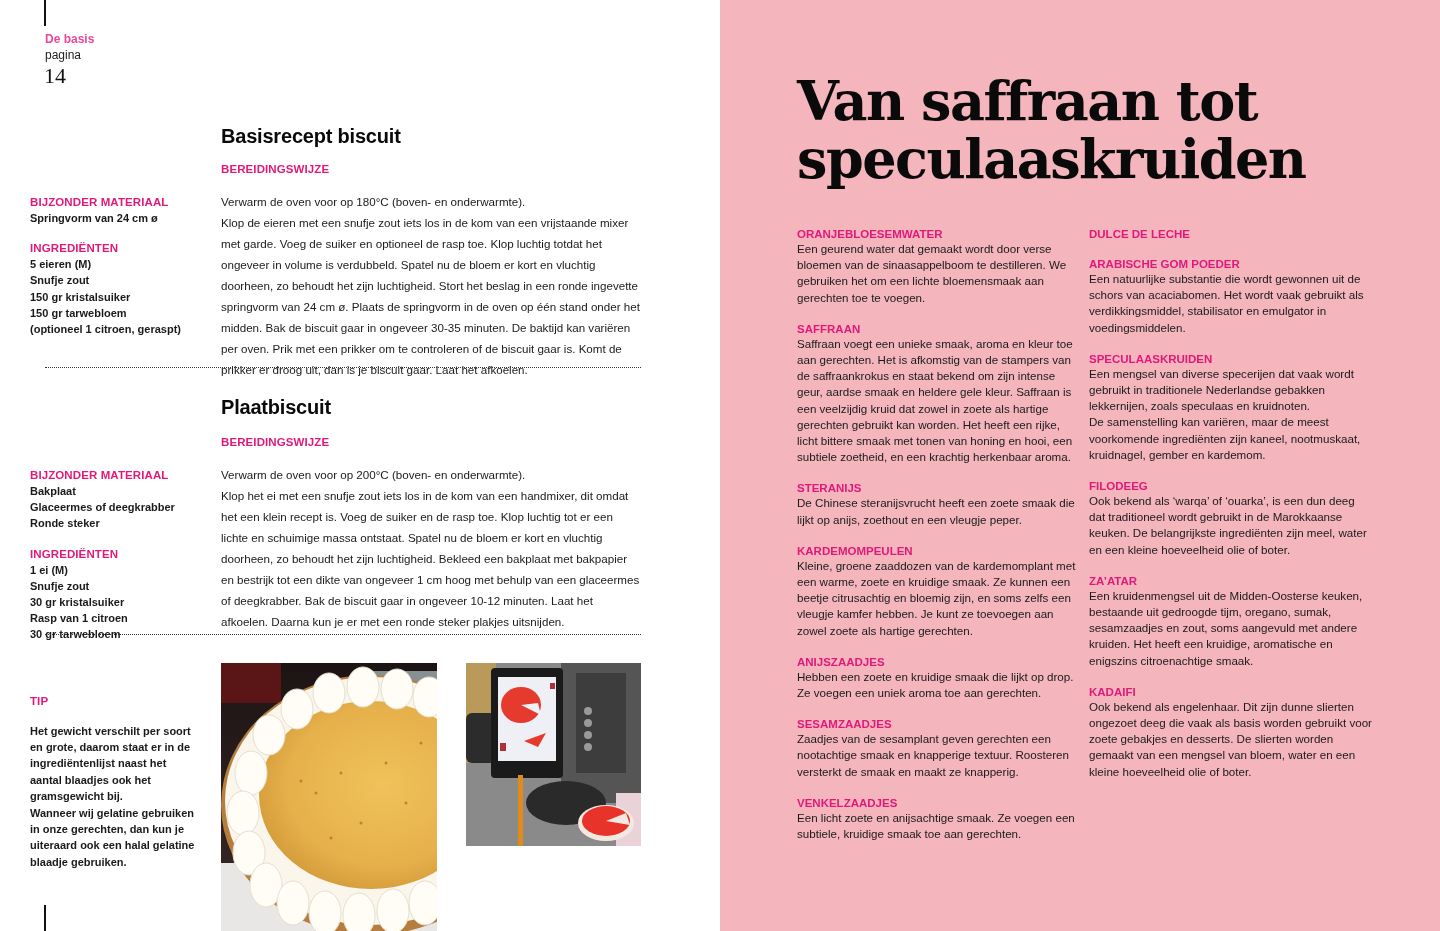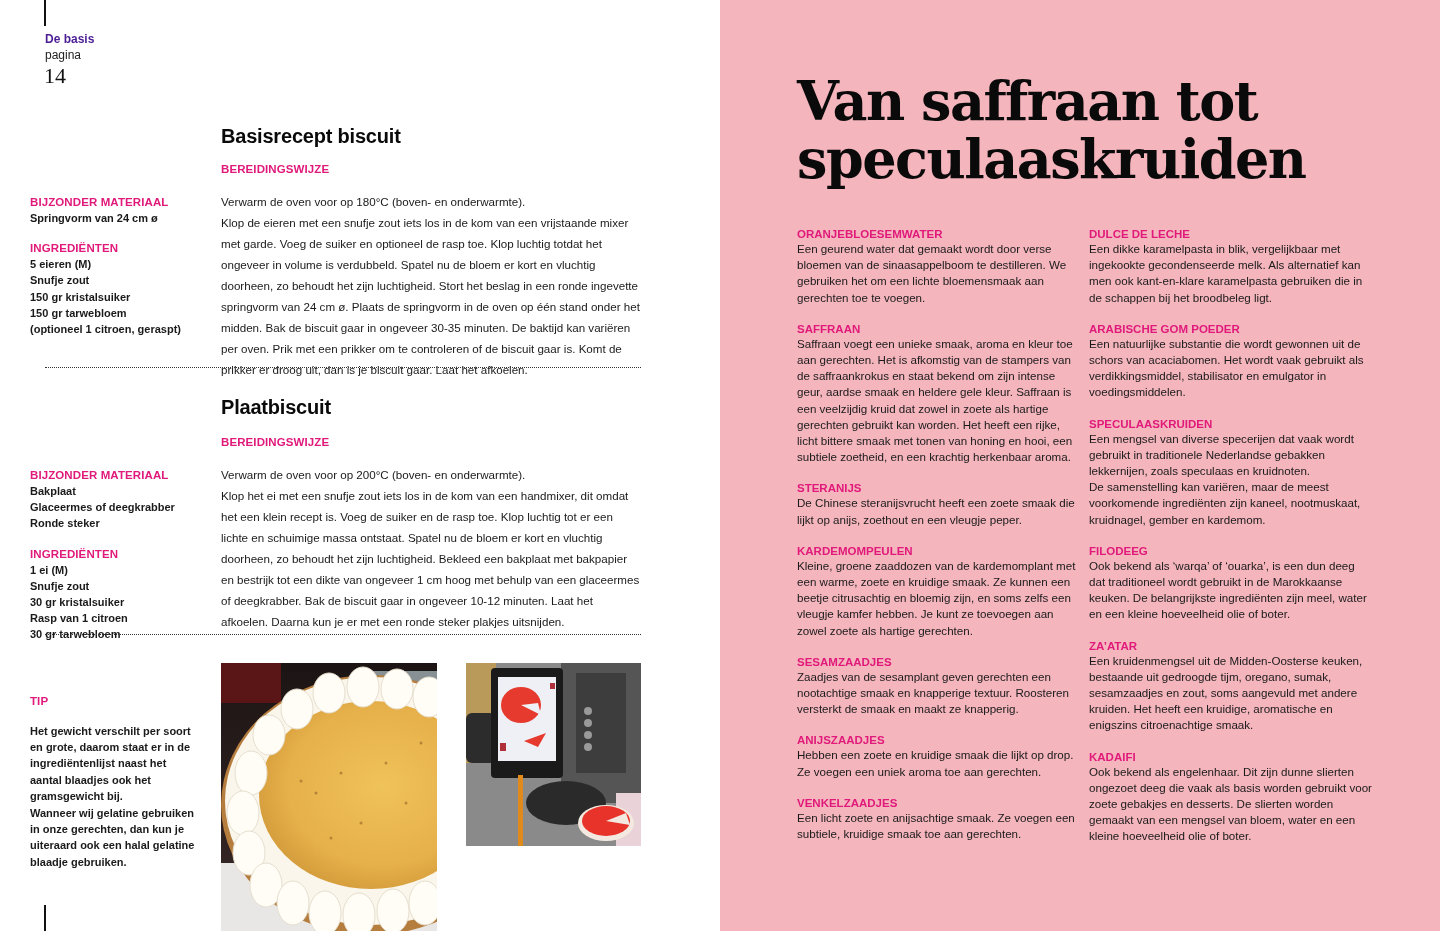--- a/index.html
+++ b/index.html
@@ -5,21 +5,21 @@
     * { box-sizing: border-box; margin: 0; padding: 0; }
     html, body { width: 1440px; height: 931px; overflow: hidden; background: #ffffff; }
     body { font-family: "Liberation Sans", "DejaVu Sans", sans-serif; color: #1a1a1a; position: relative; }
 
     .page-left { position: absolute; left: 0; top: 0; width: 720px; height: 931px; background: #ffffff; }
     .page-right { position: absolute; left: 720px; top: 0; width: 720px; height: 931px; background: #f4b5bd; }
 
     .rule-top { position: absolute; left: 44px; top: 0; width: 2px; height: 26px; background: #111; }
     .rule-bottom { position: absolute; left: 44px; top: 905px; width: 2px; height: 26px; background: #111; }
 
-    .section-label { position: absolute; left: 45px; top: 32px; font-size: 12px; font-weight: 700; color: #4c1d95; }
+    .section-label { position: absolute; left: 45px; top: 32px; font-size: 12px; font-weight: 700; color: #ec4899; }
     .pagina-label { position: absolute; left: 45px; top: 48px; font-size: 12px; color: #222; }
     .page-number { position: absolute; left: 44px; top: 63px; font-family: "Liberation Serif", "DejaVu Serif", serif; font-size: 22px; color: #111; }
 
     .pink { color: #e0197a; font-weight: 700; font-size: 11.5px; letter-spacing: 0.1px; text-transform: uppercase; }
     .small { font-size: 11px; line-height: 16.2px; color: #1a1a1a; }
     .small.bold { font-weight: 700; }
 
     .recipe-title { position: absolute; left: 221px; font-size: 20px; font-weight: 700; color: #0a0a0a; letter-spacing: -0.2px; }
 
     .col-left { position: absolute; left: 30px; width: 170px; margin-top: 33px; }
@@ -205,37 +205,36 @@
   </div>
   <div class="entry">
     <div class="term">STERANIJS</div>
     <div class="def">De Chinese steranijsvrucht heeft een zoete smaak die lijkt op anijs, zoethout en een vleugje peper.</div>
   </div>
   <div class="entry">
     <div class="term">KARDEMOMPEULEN</div>
     <div class="def">Kleine, groene zaaddozen van de kardemomplant met een warme, zoete en kruidige smaak. Ze kunnen een beetje citrusachtig en bloemig zijn, en soms zelfs een vleugje kamfer hebben. Je kunt ze toevoegen aan zowel zoete als hartige gerechten.</div>
   </div>
   <div class="entry">
+    <div class="term">ANIJSZAADJES</div>
+    <div class="def">Hebben een zoete en kruidige smaak die lijkt op drop. Ze voegen een uniek aroma toe aan gerechten.</div>
+  </div>
+  <div class="entry">
     <div class="term">SESAMZAADJES</div>
     <div class="def">Zaadjes van de sesamplant geven gerechten een nootachtige smaak en knapperige textuur. Roosteren versterkt de smaak en maakt ze knapperig.</div>
   </div>
   <div class="entry">
-    <div class="term">ANIJSZAADJES</div>
-    <div class="def">Hebben een zoete en kruidige smaak die lijkt op drop. Ze voegen een uniek aroma toe aan gerechten.</div>
-  </div>
-  <div class="entry">
     <div class="term">VENKELZAADJES</div>
     <div class="def">Een licht zoete en anijsachtige smaak. Ze voegen een subtiele, kruidige smaak toe aan gerechten.</div>
   </div>
 </div>
 
 <div class="glossary-col c2">
   <div class="entry">
     <div class="term">DULCE DE LECHE</div>
-    <div class="def">Een dikke karamelpasta in blik, vergelijkbaar met ingekookte gecondenseerde melk. Als alternatief kan men ook kant-en-klare karamelpasta gebruiken die in de schappen bij het broodbeleg ligt.</div>
   </div>
   <div class="entry">
     <div class="term">ARABISCHE GOM POEDER</div>
     <div class="def">Een natuurlijke substantie die wordt gewonnen uit de schors van acaciabomen. Het wordt vaak gebruikt als verdikkingsmiddel, stabilisator en emulgator in voedingsmiddelen.</div>
   </div>
   <div class="entry">
     <div class="term">SPECULAASKRUIDEN</div>
     <div class="def" style="white-space:pre-line;">Een mengsel van diverse specerijen dat vaak wordt gebruikt in traditionele Nederlandse gebakken lekkernijen, zoals speculaas en kruidnoten.
 De samenstelling kan variëren, maar de meest voorkomende ingrediënten zijn kaneel, nootmuskaat, kruidnagel, gember en kardemom.</div>
   </div>

